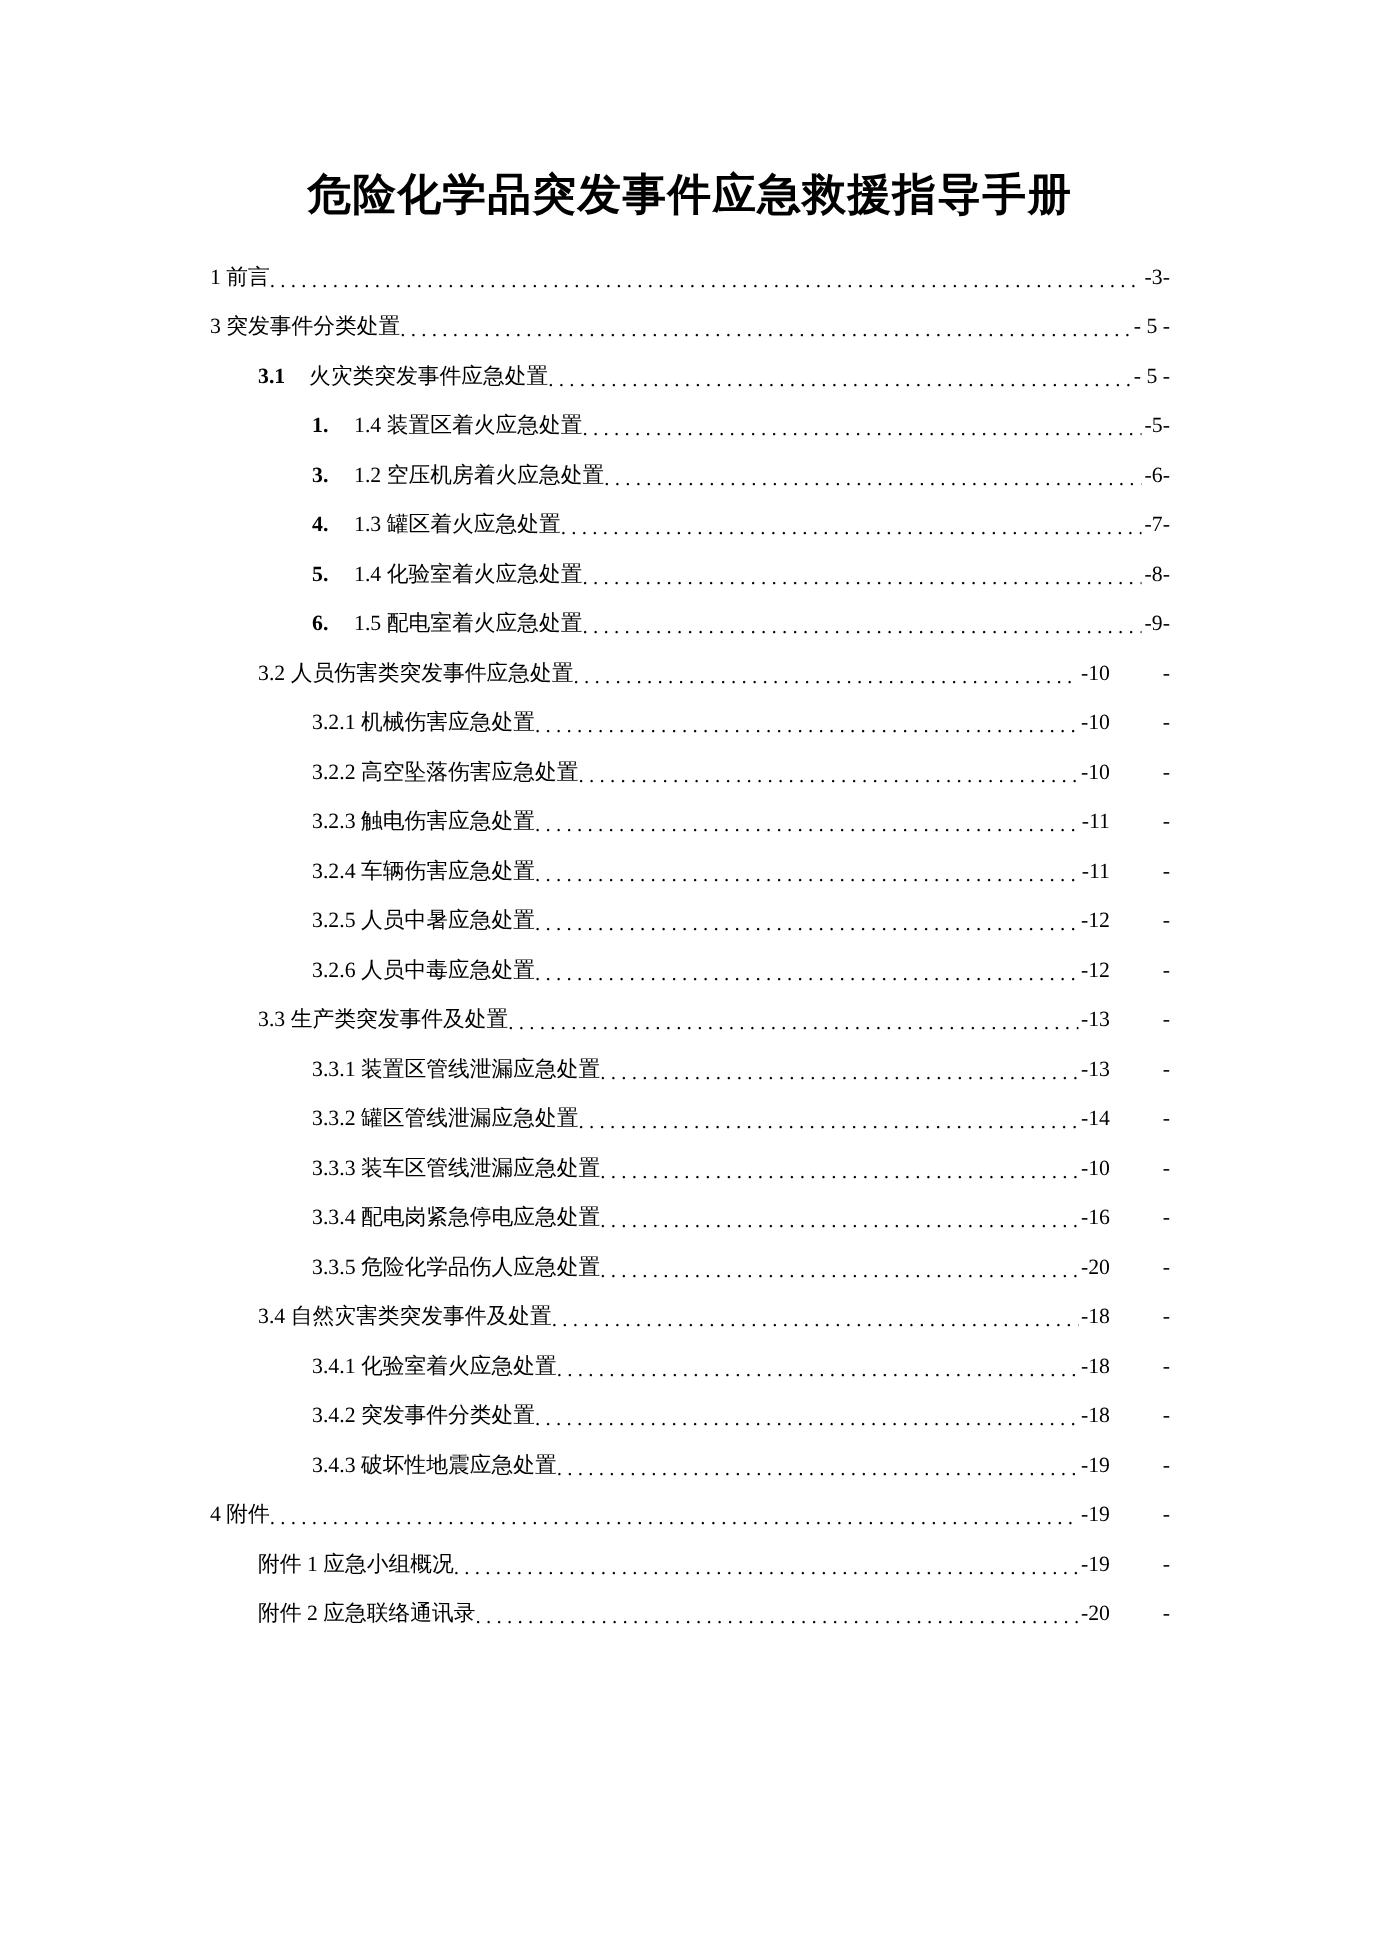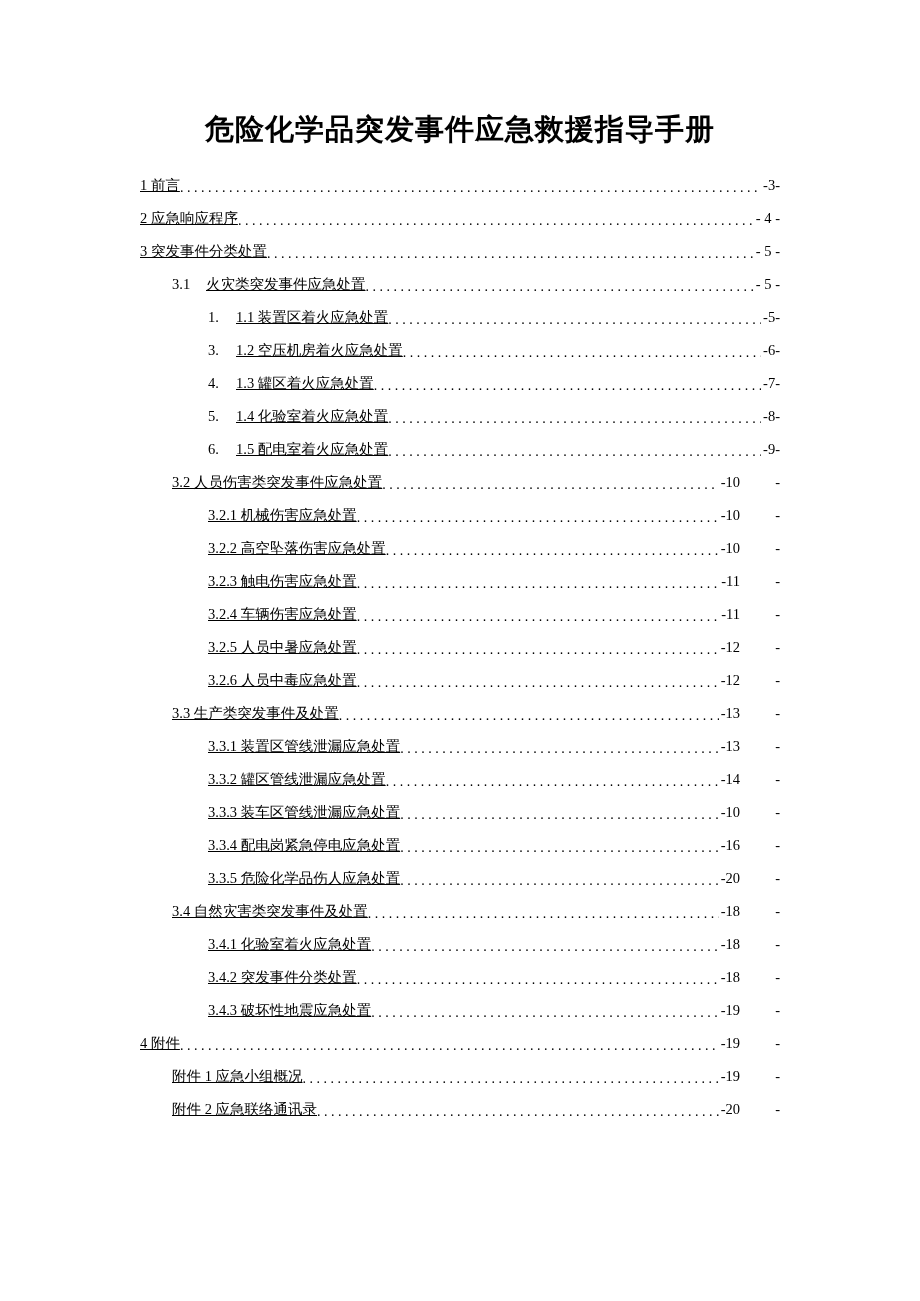--- a/index.html
+++ b/index.html
@@ -27,24 +27,24 @@
   .toc-entry {
     display: flex;
     align-items: baseline;
     font-size: 14.5px;
     line-height: 1;
     margin-bottom: 18px;
     white-space: nowrap;
   }
   .toc-entry .prefix {
     flex: 0 0 auto;
+    font-weight: bold;
   }
   .toc-entry .label {
     flex: 0 0 auto;
-    text-decoration: underline;
   }
   .toc-entry .leader {
     flex: 1 1 auto;
     overflow: hidden;
     letter-spacing: 3px;
     font-size: 14px;
     position: relative;
     top: 2px;
   }
   .toc-entry .leader::after {
@@ -74,38 +74,33 @@
 
 <div class="page">
   <div class="title">危险化学品突发事件应急救援指导手册</div>
   <div id="toc">
       <div class="toc-entry indent-0">
         <span class="label">1 前言 </span>
         <span class="leader"></span>
         <span class="pageno">-3-</span>
       </div>
       <div class="toc-entry indent-0">
-        <span class="label">2 应急响应程序 </span>
-        <span class="leader"></span>
-        <span class="pageno">- 4 -</span>
-      </div>
-      <div class="toc-entry indent-0">
         <span class="label">3 突发事件分类处置 </span>
         <span class="leader"></span>
         <span class="pageno">- 5 -</span>
       </div>
       <div class="toc-entry indent-1 with-num sec31">
         <span class="num prefix">3.1</span>
         <span class="label">火灾类突发事件应急处置 </span>
         <span class="leader"></span>
         <span class="pageno">- 5 -</span>
       </div>
       <div class="toc-entry indent-2 with-num">
         <span class="num prefix">1.</span>
-        <span class="label">1.1 装置区着火应急处置 </span>
+        <span class="label">1.4 装置区着火应急处置 </span>
         <span class="leader"></span>
         <span class="pageno">-5-</span>
       </div>
       <div class="toc-entry indent-2 with-num">
         <span class="num prefix">3.</span>
         <span class="label">1.2 空压机房着火应急处置 </span>
         <span class="leader"></span>
         <span class="pageno">-6-</span>
       </div>
       <div class="toc-entry indent-2 with-num">

